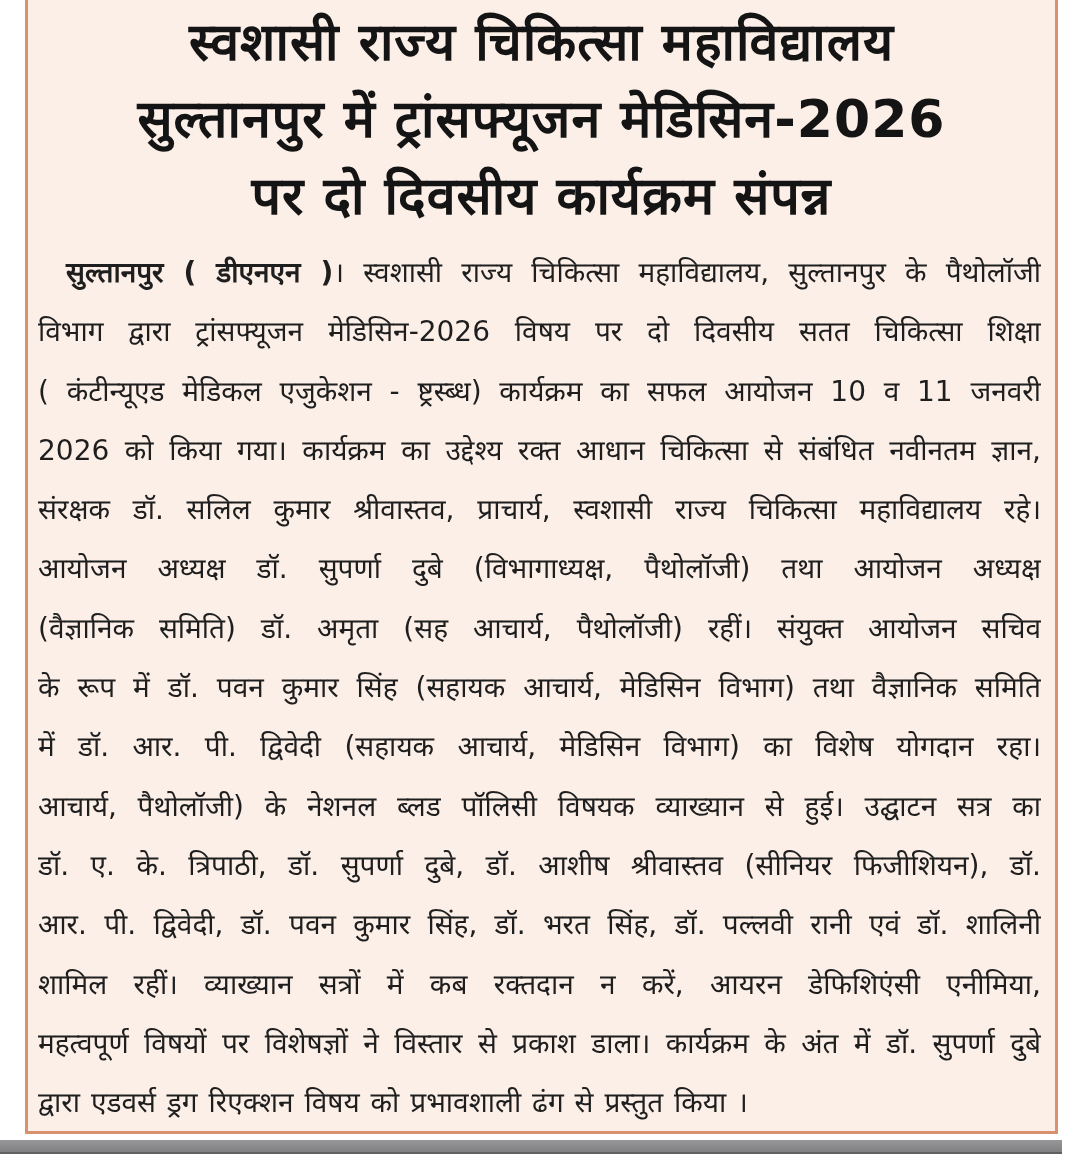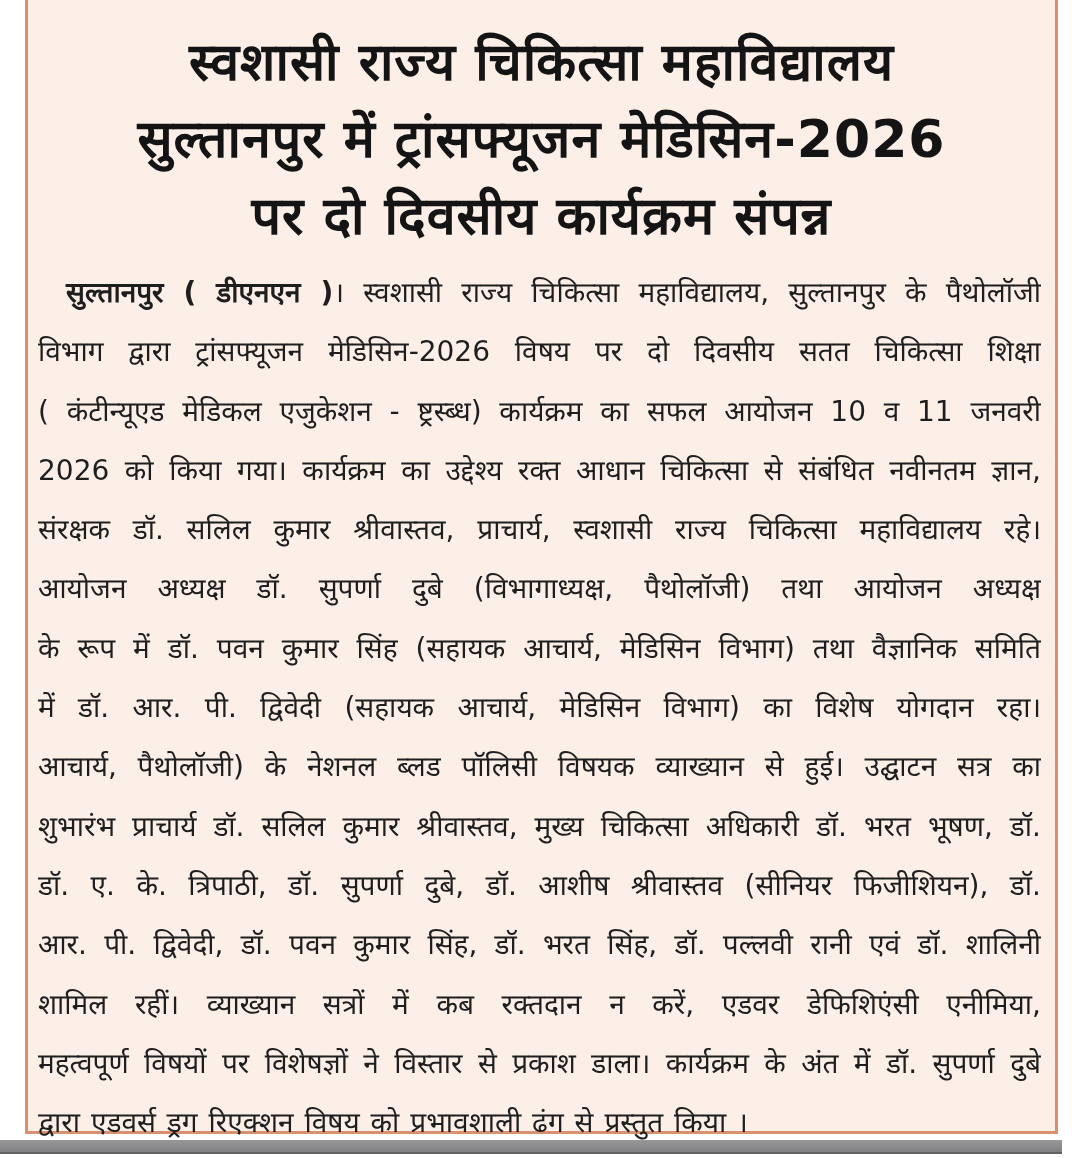--- a/index.html
+++ b/index.html
@@ -38,21 +38,21 @@
     position: absolute;
     left: 25px; top: 0;
     width: 1033px; height: 1134px;
     box-sizing: border-box;
     background: #fcefe8;
     border-left: 3px solid #d9906e;
     border-right: 3px solid #d9906e;
     border-bottom: 3px solid #d9906e;
   }
   .headline {
-    padding-top: 24px;
+    padding-top: 4px;
     text-align: center;
     color: #141414;
   }
   .headline-line {
     font-size: 52px;
     line-height: 77px;
     font-weight: 800;
     letter-spacing: 1px;
     white-space: nowrap;
   }
@@ -98,27 +98,27 @@
       <div class="headline-line">पर दो दिवसीय कार्यक्रम संपन्न</div>
     </div>
 
     <div class="body-text">
       <div class="body-line first-line"><span class="dateline">सुल्तानपुर ( डीएनएन )</span><span>। स्वशासी राज्य चिकित्सा महाविद्यालय, सुल्तानपुर के पैथोलॉजी</span></div>
       <div class="body-line">विभाग द्वारा ट्रांसफ्यूजन मेडिसिन-2026 विषय पर दो दिवसीय सतत चिकित्सा शिक्षा</div>
       <div class="body-line">( कंटीन्यूएड मेडिकल एजुकेशन - ष्ट्रस्ब्ध) कार्यक्रम का सफल आयोजन 10 व 11 जनवरी</div>
       <div class="body-line">2026 को किया गया। कार्यक्रम का उद्देश्य रक्त आधान चिकित्सा से संबंधित नवीनतम ज्ञान,</div>
       <div class="body-line">संरक्षक डॉ. सलिल कुमार श्रीवास्तव, प्राचार्य, स्वशासी राज्य चिकित्सा महाविद्यालय रहे।</div>
       <div class="body-line">आयोजन अध्यक्ष डॉ. सुपर्णा दुबे (विभागाध्यक्ष, पैथोलॉजी) तथा आयोजन अध्यक्ष</div>
+      <div class="body-line">(वैज्ञानिक समिति) डॉ. अमृता (सह आचार्य, पैथोलॉजी) रहीं। संयुक्त आयोजन सचिव</div>
       <div class="body-line">के रूप में डॉ. पवन कुमार सिंह (सहायक आचार्य, मेडिसिन विभाग) तथा वैज्ञानिक समिति</div>
       <div class="body-line">में डॉ. आर. पी. द्विवेदी (सहायक आचार्य, मेडिसिन विभाग) का विशेष योगदान रहा।</div>
       <div class="body-line">आचार्य, पैथोलॉजी) के नेशनल ब्लड पॉलिसी विषयक व्याख्यान से हुई। उद्घाटन सत्र का</div>
-      <div class="body-line">शुभारंभ प्राचार्य डॉ. सलिल कुमार श्रीवास्तव, मुख्य चिकित्सा अधिकारी डॉ. भरत भूषण, डॉ.</div>
       <div class="body-line">डॉ. ए. के. त्रिपाठी, डॉ. सुपर्णा दुबे, डॉ. आशीष श्रीवास्तव (सीनियर फिजीशियन), डॉ.</div>
       <div class="body-line">आर. पी. द्विवेदी, डॉ. पवन कुमार सिंह, डॉ. भरत सिंह, डॉ. पल्लवी रानी एवं डॉ. शालिनी</div>
-      <div class="body-line">शामिल रहीं। व्याख्यान सत्रों में कब रक्तदान न करें, एडवर डेफिशिएंसी एनीमिया,</div>
+      <div class="body-line">शामिल रहीं। व्याख्यान सत्रों में कब रक्तदान न करें, आयरन डेफिशिएंसी एनीमिया,</div>
       <div class="body-line">महत्वपूर्ण विषयों पर विशेषज्ञों ने विस्तार से प्रकाश डाला। कार्यक्रम के अंत में डॉ. सुपर्णा दुबे</div>
       <div class="body-line last-line">द्वारा एडवर्स ड्रग रिएक्शन विषय को प्रभावशाली ढंग से प्रस्तुत किया ।</div>
     </div>
 
   </div>
 
   <div class="bottom-bar"></div>
 
 </div>
 

